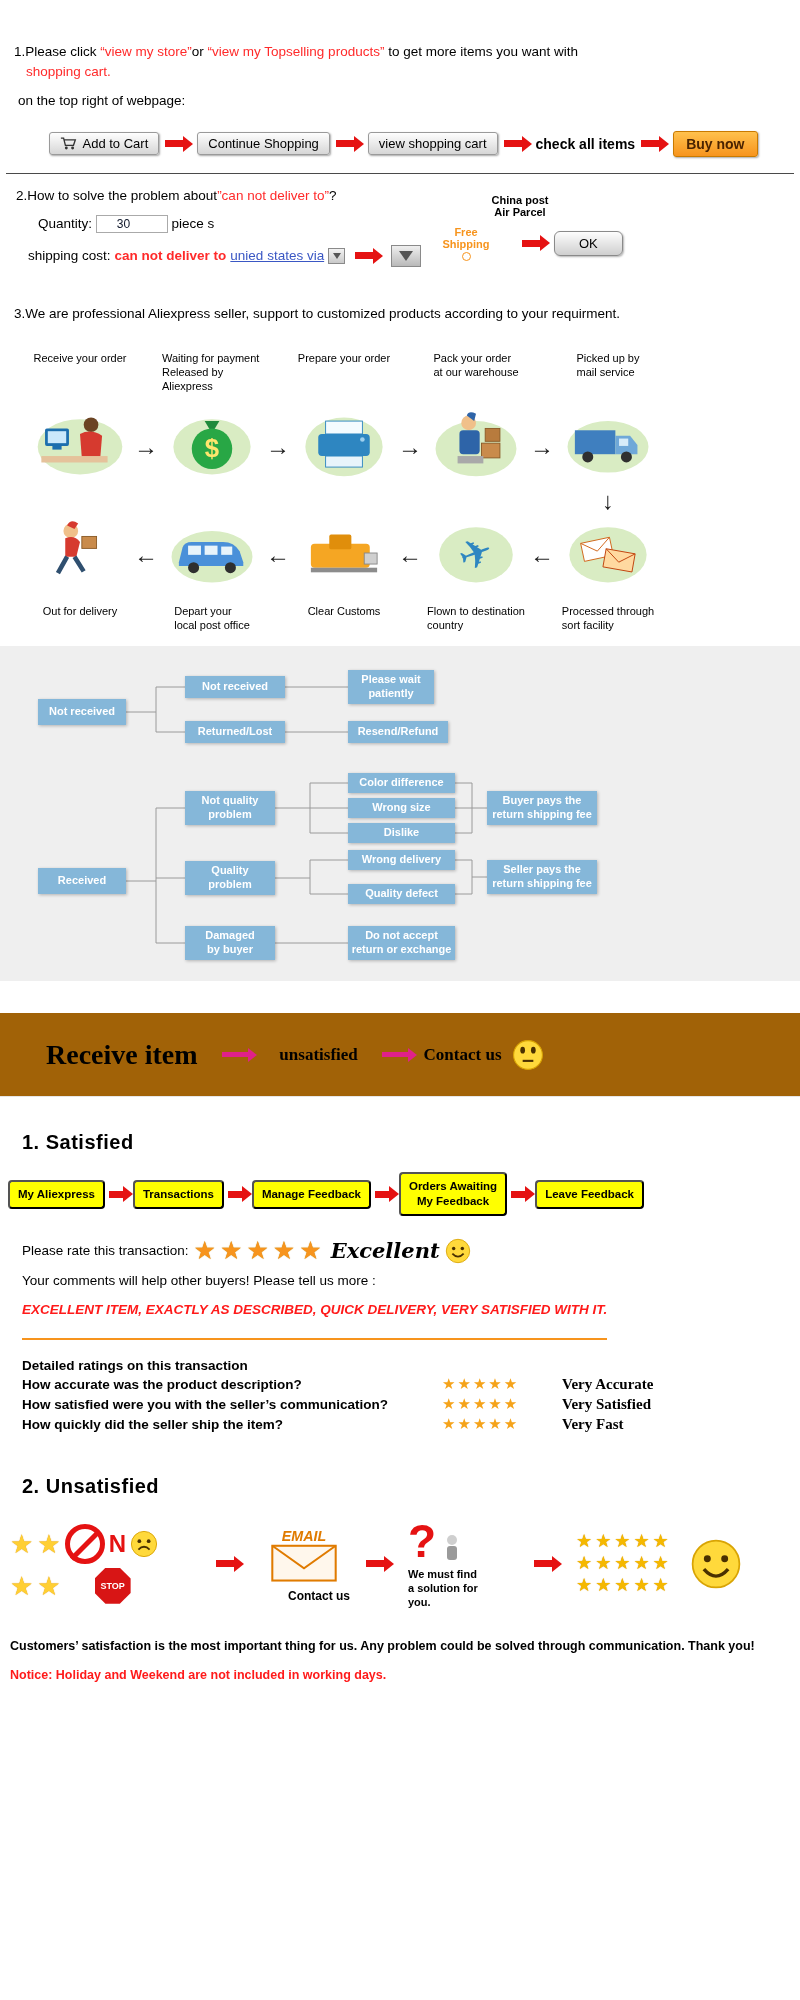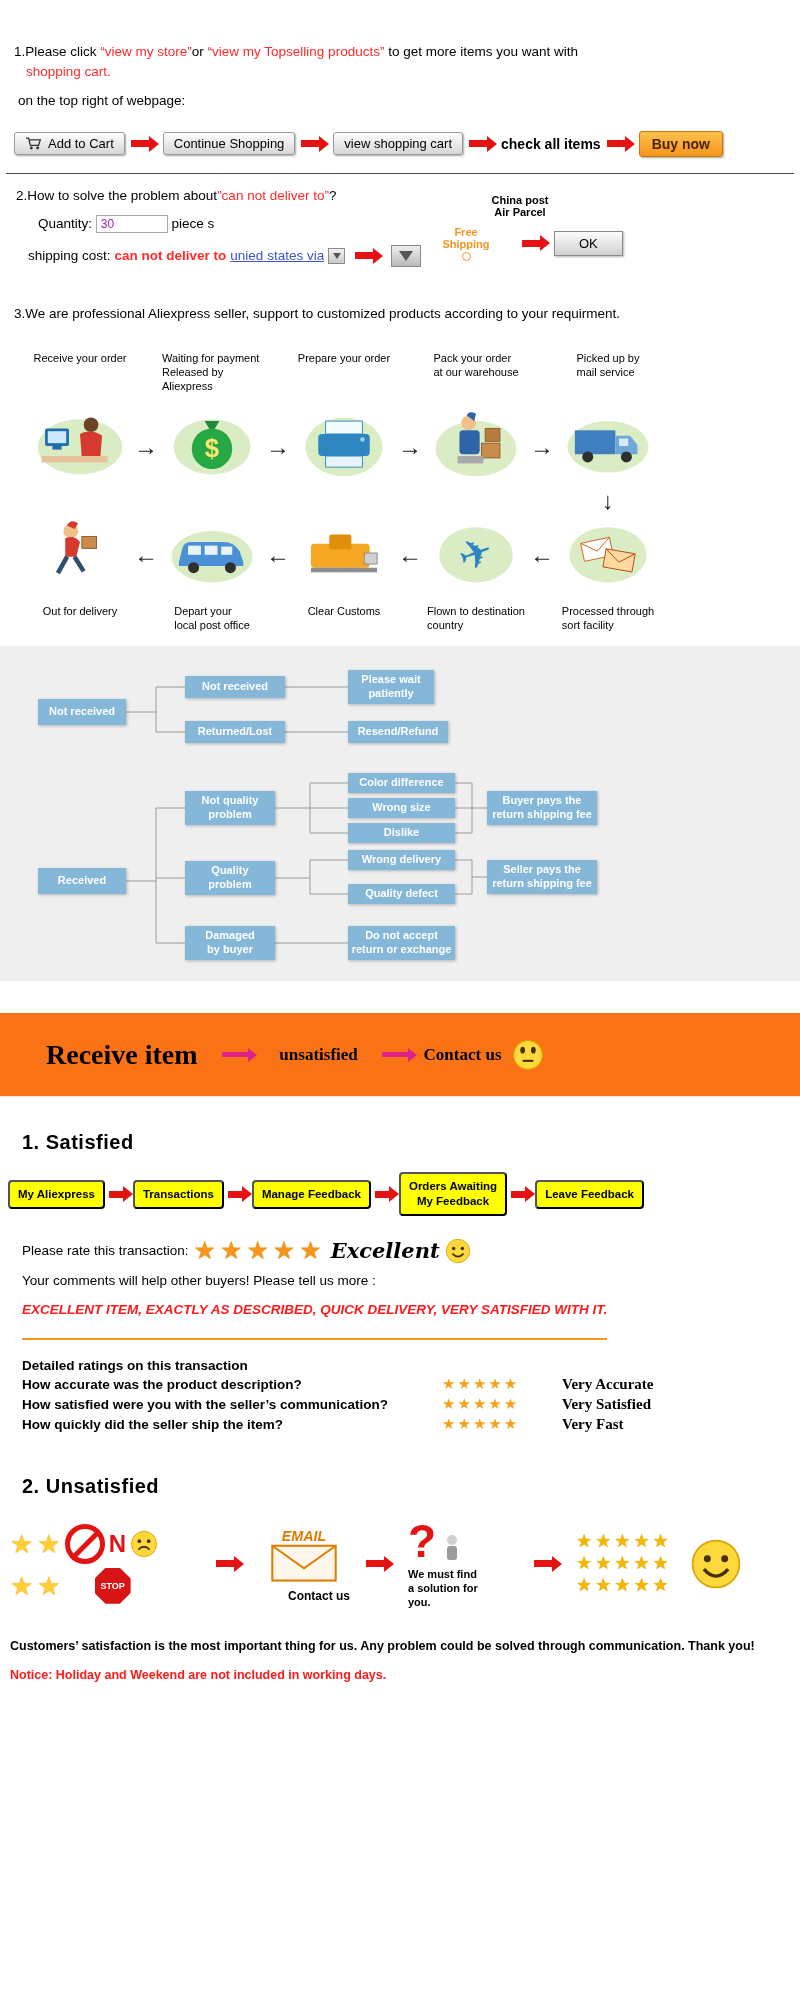--- a/index.html
+++ b/index.html
@@ -7,62 +7,62 @@
   .page { width:800px; height:2000px; margin:4px auto; background:#fff; position:relative; overflow:hidden; color:#000; }
   .red { color:#ff2a2a; }
   .pre { white-space:pre-line;font-weight:bold; }
 
   
   .intro { padding:38px 10px 0 14px; font-size:13.5px; line-height:1.5; }
   .intro .line2 { margin-left:12px; }
   .intro .line3 { margin-top:8px; margin-left:4px; }
 
   
-  .cart-row { display:flex; align-items:center; margin:20px 8px 0 14px; }
+  .cart-row { display:flex; align-items:center; margin:20px 8px 0 14px;justify-content:center; }
   .btn-gray { display:inline-flex; align-items:center; gap:5px; background:linear-gradient(#fefefe,#d6d6d6); border:1px solid #9a9a9a; border-radius:3px; padding:3px 10px; font-size:13px; box-shadow:1px 1px 2px rgba(0,0,0,.35); cursor:pointer; }
   .btn-buy { background:linear-gradient(#ffc14d,#f7941d); border:1px solid #c97a00; border-radius:3px; padding:4px 12px; font-weight:bold; font-size:14px; color:#4a2300; box-shadow:1px 1px 2px rgba(0,0,0,.35); cursor:pointer; }
   .check-all { font-weight:bold; font-size:14px; }
   .red-arrow { position:relative; display:inline-block; width:18px; height:7px; background:#e51212; margin:0 14px 0 6px; flex:none; }
   .red-arrow::after { content:""; position:absolute; left:100%; top:50%; transform:translateY(-50%); border:8px solid transparent; border-left:10px solid #e51212; }
   .divider { border:none; border-top:1px solid #4a4a4a; margin:16px 6px 0 6px; }
 
   
   .sec2 { margin:14px 0 0 16px; font-size:13.5px; position:relative; height:108px; }
   .sec2 .qty-line { margin:12px 0 0 22px; }
-  .qty-input { width:72px; border:1px solid #aaa; font-size:12px; color:#a21caf; padding:1px 4px; font-family:"Liberation Sans",sans-serif; }
+  .qty-input { width:72px; border:1px solid #aaa; font-size:12px; color:#0f172a; padding:1px 20px; font-family:"Liberation Sans",sans-serif; }
   .ship-line { margin:12px 0 0 12px; display:flex; align-items:center; gap:4px; }
   .link-blue { color:#3a57c4; text-decoration:underline; cursor:pointer; }
   .dd-small { display:inline-flex; width:17px; height:16px; background:linear-gradient(#f2f2f2,#c9c9c9); border:1px solid #8a8a8a; align-items:center; justify-content:center; cursor:pointer; }
   .dd-small i, .dd-big i { width:0; height:0; border-left:4px solid transparent; border-right:4px solid transparent; border-top:6px solid #555; }
   .dd-big { display:inline-flex; width:30px; height:22px; background:linear-gradient(#efefef,#b9b9b9); border:1px solid #8a8a8a; align-items:center; justify-content:center; cursor:pointer; }
   .dd-big i { border-left-width:7px; border-right-width:7px; border-top-width:10px; }
   .sec2-right { position:absolute; left:420px; top:6px; width:260px; }
   .china-post { text-align:center; font-size:11px; font-weight:bold; width:120px; margin-left:24px; }
   .ship-row2 { display:flex; align-items:center; margin-top:8px; }
   .free-ship { color:#f7941d; font-size:11px; text-align:center; width:60px; }
   .free-icon { display:block; width:9px; height:9px; border:1.5px solid #f7941d; border-radius:50%; margin:2px auto 0; }
-  .ok-btn { background:linear-gradient(#fdfdfd,#cfcfcf); border:1px solid #8a8a8a; border-radius:0; padding:4px 24px; font-size:13px; box-shadow:1px 1px 2px rgba(0,0,0,.3); cursor:pointer; }
+  .ok-btn { background:linear-gradient(#fdfdfd,#cfcfcf); border:1px solid #8a8a8a; border-radius:6px; padding:4px 24px; font-size:13px; box-shadow:1px 1px 2px rgba(0,0,0,.3); cursor:pointer; }
 
   .sec3 { margin:10px 0 0 14px; font-size:13.5px; }
 
   
   .process { width:640px; margin:30px 0 0 30px; }
   .proc-grid { display:grid; grid-template-columns:100px 32px 100px 32px 100px 32px 100px 32px 100px; align-items:center; justify-items:center; }
   .proc-label { font-size:11px; white-space:pre-line; line-height:1.3; align-self:start; }
   .proc-icon svg { width:92px; height:74px; }
   .flow-arrow { font-size:24px; color:#1a1a1a; line-height:1; }
   .down-row { height:30px; }
 
   
   .flowchart { position:relative; width:800px; height:335px; background:#efefef; margin-top:14px; }
   .flowchart svg.wires { position:absolute; left:0; top:0; }
   .fbox { position:absolute; background:#85b7d9; color:#fff; font-weight:bold; font-size:11px; line-height:1.25; display:flex; align-items:center; justify-content:center; text-align:center; white-space:pre-line; box-shadow:1px 1px 3px rgba(0,0,0,.25); }
 
   
-  .banner { height:84px; background:#f97316; margin-top:32px; display:flex; align-items:center; padding-left:46px; gap:6px; border-bottom:1px solid #e6e6e6; }
+  .banner { height:84px; background:#a16207; margin-top:32px; display:flex; align-items:center; padding-left:46px; gap:6px; border-bottom:1px solid #e6e6e6; }
   .banner-title { font-family:"Liberation Serif",serif; font-weight:bold; font-size:28px; margin-right:10px; }
   .banner-col { display:flex; flex-direction:column; gap:10px; }
   .banner-row { display:flex; align-items:center; font-family:"Liberation Serif",serif; font-weight:bold; font-size:17px; }
   .pink-arrow { position:relative; display:inline-block; width:26px; height:5px; background:#e0218a; margin:0 16px 0 8px; }
   .pink-arrow::after { content:""; position:absolute; left:100%; top:50%; transform:translateY(-50%); border:7px solid transparent; border-left:9px solid #e0218a; }
   .banner-row .smiley { margin-left:10px; }
 
   
   .sec-heading { margin:34px 0 0 22px; font-size:20px; font-weight:bold; letter-spacing:.5px; }
   .fb-row { display:flex; align-items:center; margin:18px 4px 0 8px; }

